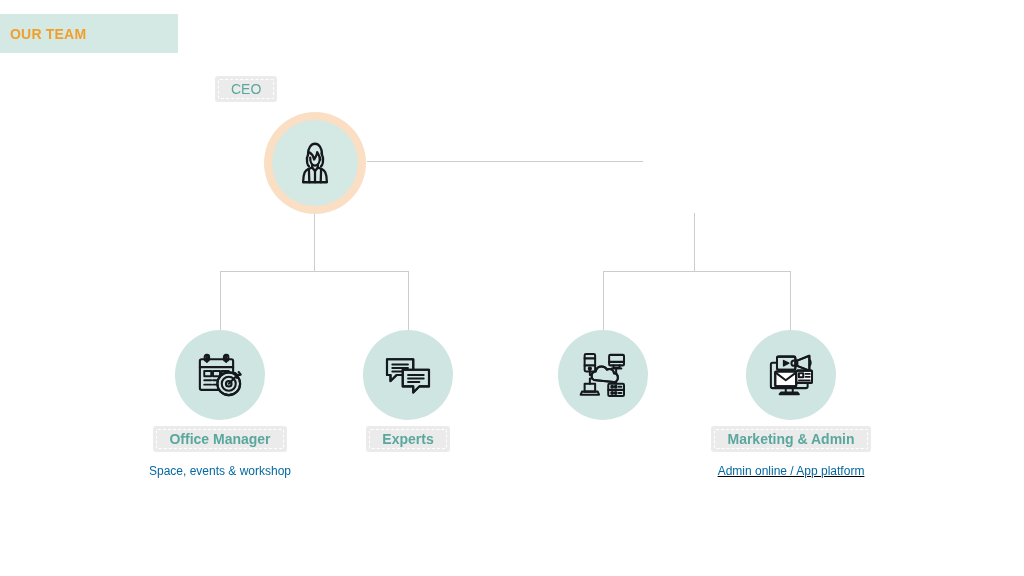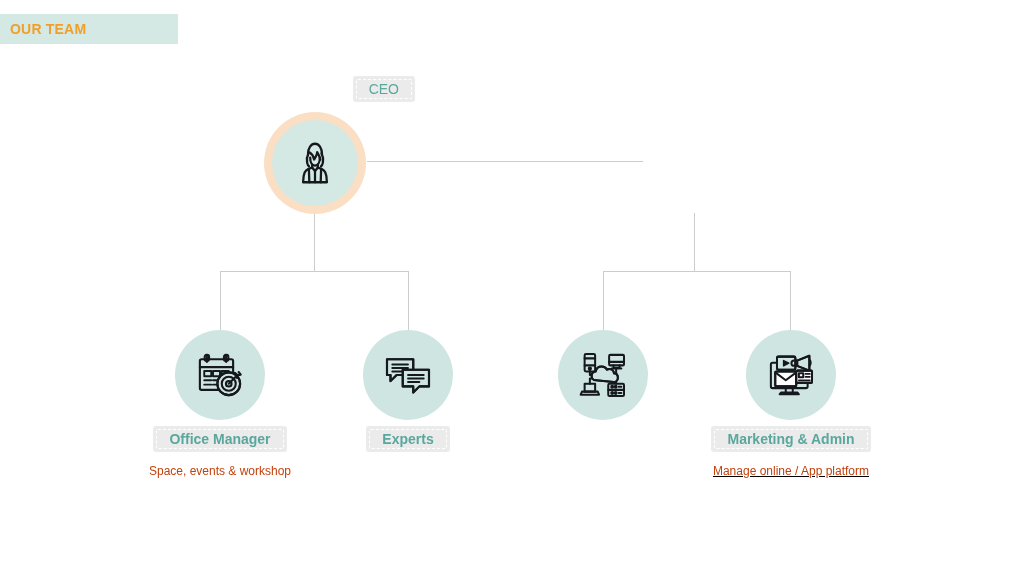--- a/index.html
+++ b/index.html
@@ -23,21 +23,21 @@
     height: 576px;
     background: #ffffff;
   }
 
   
   .banner {
     position: absolute;
     left: 0;
     top: 14px;
     width: 178px;
-    height: 30px;
+    height: 39px;
     background: #d4e8e4;
     display: flex;
     align-items: center;
   }
   .banner-text {
     margin-left: 10px;
     color: #f0a02a;
     font-size: 14px;
     font-weight: bold;
     letter-spacing: 0.2px;
@@ -50,21 +50,21 @@
     left: 0; top: 0;
     width: 1024px;
     height: 576px;
     pointer-events: none;
   }
 
   
   .exec-node {
     position: absolute;
     width: 200px;
-    text-align: right;
+    text-align: left;
   }
   .exec-node.ceo { left: 215px; top: 76px; }
   .exec-node.cto { left: 595px; top: 76px; }
 
   .badge {
     display: inline-block;
     background: #ebebeb;
     border-radius: 3px;
     padding: 5px 16px 5px 16px;
     position: relative;
@@ -130,21 +130,21 @@
     margin: 0 auto;
     display: flex;
     align-items: center;
     justify-content: center;
   }
   .child-badge-wrap {
     margin-top: 6px;
   }
   .child-desc {
     margin-top: 12px;
-    color: #c2410c;
+    color: #0369a1;
     font-size: 12px;
     line-height: 1.25;
   }
 
   svg { display: block; }
 </style>
 </head>
 <body>
 
 <div id="slide">
@@ -331,16 +331,16 @@
             <line x1="41" y1="38" x2="53.5" y2="38"></line>
           </g>
         </g>
       </svg>
     </div>
     <div class="child-badge-wrap">
       <div class="badge strong">
         <span class="badge-label">Marketing &amp; Admin</span>
       </div>
     </div>
-    <div class="child-desc">Manage online / App platform</div>
+    <div class="child-desc">Admin online / App platform</div>
   </div>
 
 </div>
 
 </body></html>

